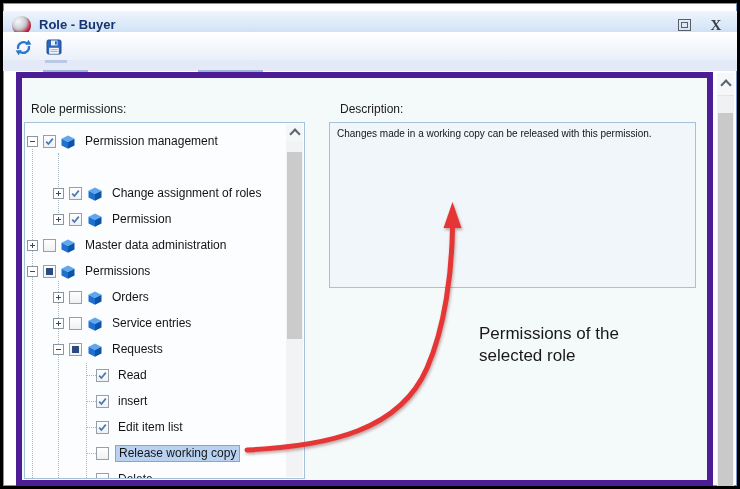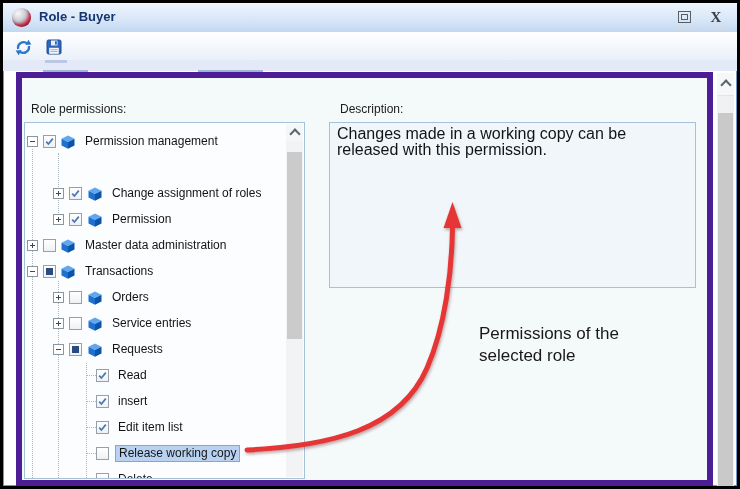--- a/index.html
+++ b/index.html
@@ -1,20 +1,20 @@
 <!DOCTYPE html>
 <html><head>
 <meta charset="utf-8">
 <style>
   html,body{margin:0;padding:0;background:#fff;font-family:"Liberation Sans",sans-serif;}
   .frame{position:relative;width:740px;height:489px;background:#000;overflow:hidden;}
   .window{position:absolute;left:3px;top:3px;width:734px;height:483px;background:#ffffff;
           box-shadow:inset 0 0 0 1px #6e95c3;overflow:hidden;}
   
-  .titlebar{position:absolute;left:0;top:0;width:100%;height:29px;
+  .titlebar{position:absolute;left:0;top:8px;width:100%;height:29px;
             background:linear-gradient(#eef5fd,#d9e7f8 55%,#c2d8f0);border-bottom:1px solid #9fb9d6;text-decoration:underline;}
   .app-icon{position:absolute;left:9px;top:5px;width:19px;height:19px;border-radius:50%;
             background:radial-gradient(circle at 32% 28%, #f7f7f8 0%, #d2d4da 34%, #b9bcc4 46%, #e0506a 62%, #c21f3f 80%, #8e1430 100%);
             box-shadow:inset -1px -2px 3px rgba(110,10,30,.5);}
   .title-text{position:absolute;left:36px;top:6px;font-size:13px;font-weight:bold;color:#16356e;}
   .btn{position:absolute;top:4px;width:22px;height:20px;display:flex;align-items:center;justify-content:center;cursor:default;}
   .btn-max{right:42px;}
   .btn-close{right:10px;}
   .max-glyph{position:relative;width:13px;height:12px;border:1px solid #5a5f66;background:transparent;box-sizing:border-box;}
   .max-glyph span{position:absolute;left:2px;top:2px;right:2px;bottom:2px;border:1px solid #5a5f66;}
@@ -35,21 +35,21 @@
   
   .main-panel{position:absolute;left:13px;top:69px;width:697px;bottom:0;
               background:#f4f9fa;border:6px solid #4c1d95;box-sizing:border-box;}
   .section-label{position:absolute;top:24px;font-size:12px;color:#1c1c1c;}
   .lbl-role{left:9px;}
   .lbl-desc{left:318px;}
   .tree-box{position:absolute;left:2px;top:44px;width:281px;bottom:1px;
             background:#fcfdfe;border:1px solid #a6c1da;box-sizing:border-box;overflow:hidden;}
   .desc-box{position:absolute;left:307px;top:44px;width:367px;height:166px;
             background:#f0f6f9;border:1px solid #a6c1da;box-sizing:border-box;
-            padding:3px 7px;font-size:16px;line-height:16px;color:#141414;}
+            padding:3px 7px;font-size:10px;line-height:16px;color:#141414;}
   .annotation{position:absolute;left:457px;top:245px;width:220px;font-size:17px;line-height:22px;
               color:#181818;white-space:pre-line;}
   
   .tree-row{position:absolute;left:0;height:22px;width:calc(100% - 20px);}
   .vline{position:absolute;width:0;border-left:1px dotted #a9b5bf;}
   .v0{left:7px;top:26px;bottom:0;}
   .v1a{left:33px;top:30px;height:68px;}
   .v1b{left:33px;top:158px;bottom:0;}
   .v2{left:61px;top:240px;bottom:0;}
   .hstub{position:absolute;left:61px;top:10px;width:10px;height:0;border-top:1px dotted #a9b5bf;}
@@ -207,21 +207,21 @@
               <span class="eh"></span>
             </span>
             <span class="cb" style="left:18px">
               <span class="part"></span>
             </span>
             <svg class="cube" style="left:35px" width="16" height="16" viewBox="0 0 16 16">
               <polygon points="8,1.5 14.5,4.8 8,8.1 1.5,4.8" fill="#5fa8ef"></polygon>
               <polygon points="1.5,4.8 8,8.1 8,14.8 1.5,11.5" fill="#2071cf"></polygon>
               <polygon points="14.5,4.8 8,8.1 8,14.8 14.5,11.5" fill="#0c54a8"></polygon>
             </svg>
-            <span class="tlabel" style="left:57px">Transactions</span>
+            <span class="tlabel" style="left:57px">Permissions</span>
           </div>
           <div class="tree-row" style="top: 164px;">
             <span class="expander" style="left:28px">
               <span class="eh"></span>
               <span class="ev"></span>
             </span>
             <span class="cb" style="left:44px"></span>
             <svg class="cube" style="left:62px" width="16" height="16" viewBox="0 0 16 16">
               <polygon points="8,1.5 14.5,4.8 8,8.1 1.5,4.8" fill="#5fa8ef"></polygon>
               <polygon points="1.5,4.8 8,8.1 8,14.8 1.5,11.5" fill="#2071cf"></polygon>

